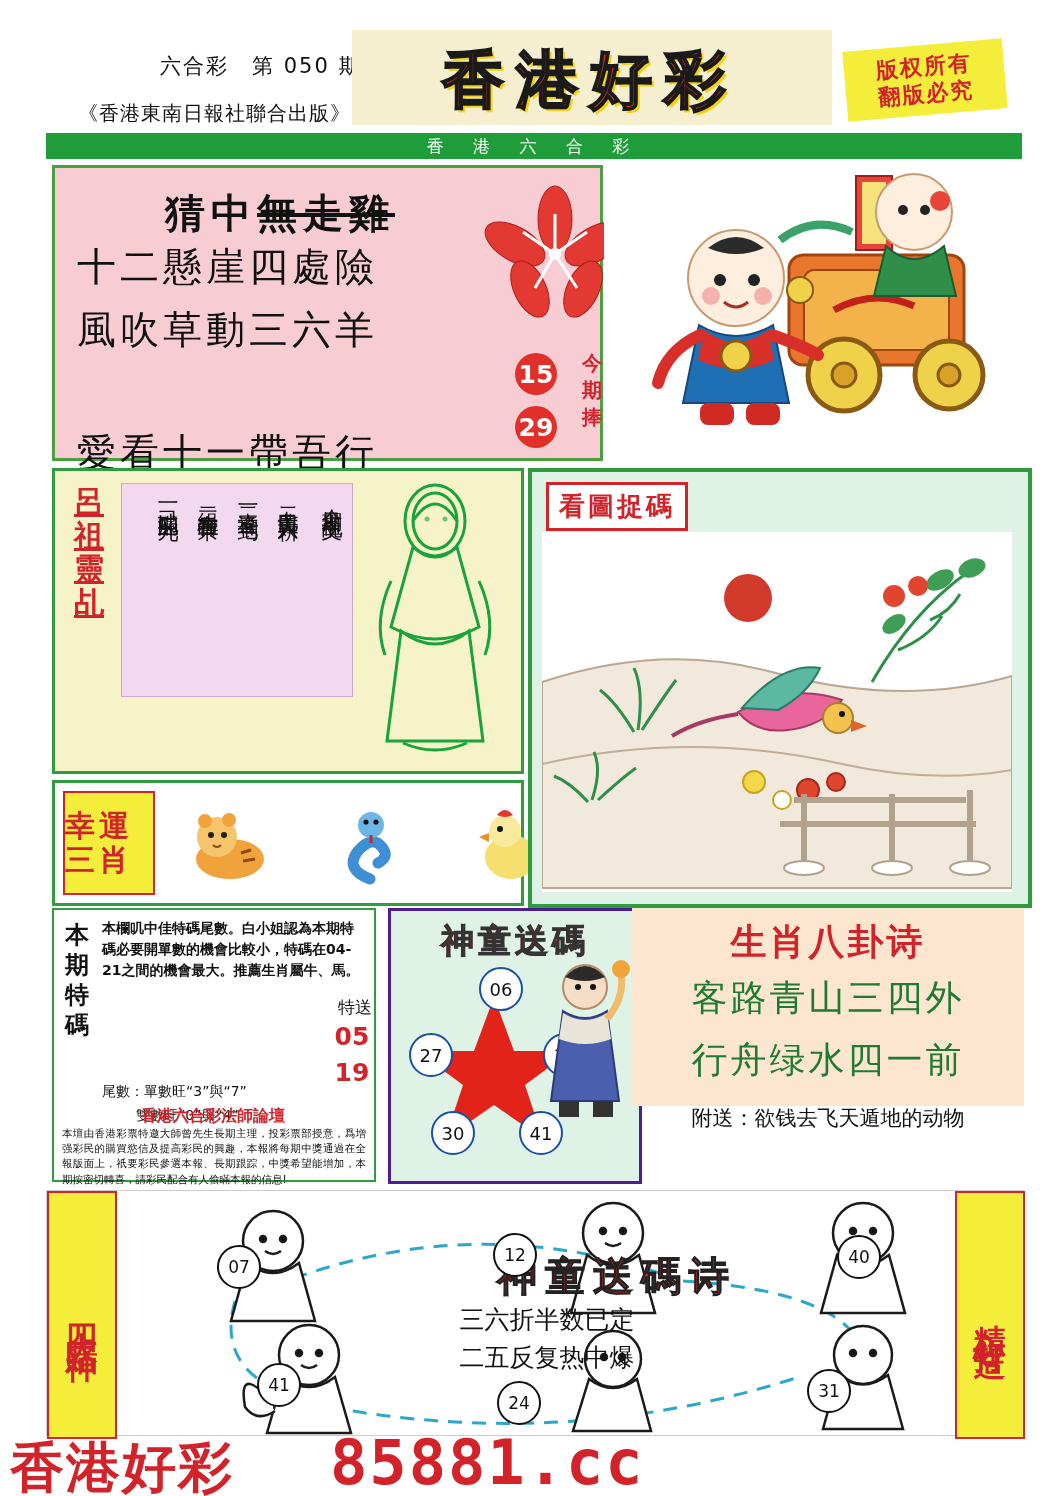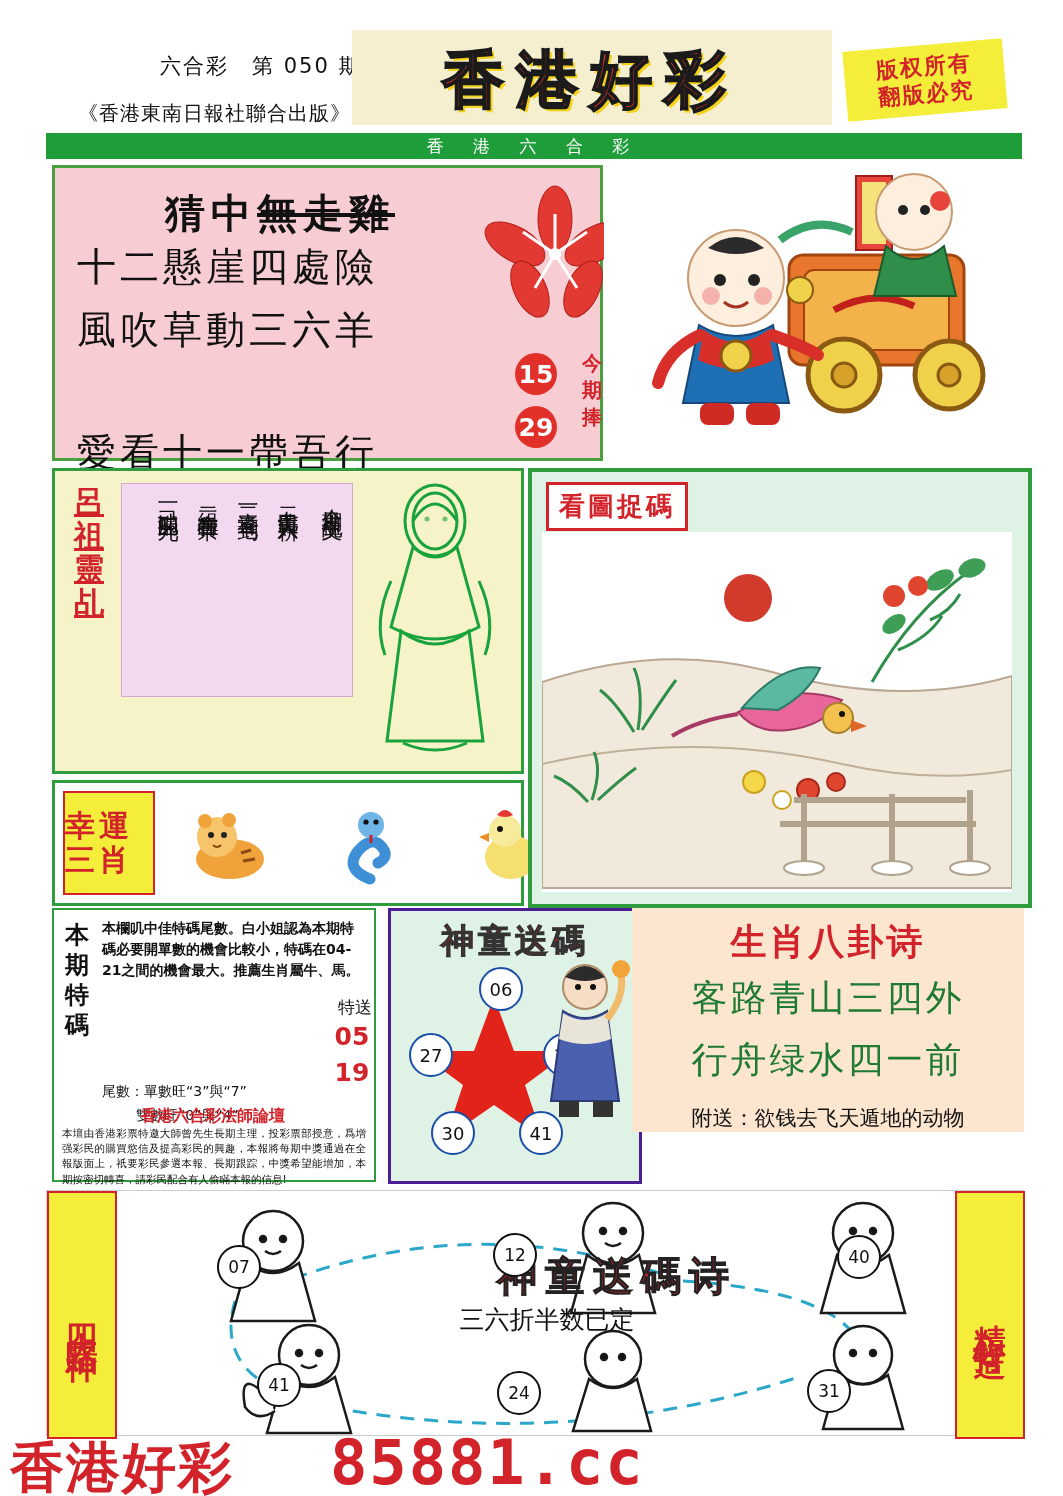--- a/index.html
+++ b/index.html
@@ -70,21 +70,21 @@
   .sp-foot{position:absolute;left:8px;top:216px;width:304px;font-size:10.5px;line-height:1.45;color:#111;text-align:justify;}
 
   
   .shentong{position:absolute;left:388px;top:908px;width:248px;height:270px;background:#dff2e6;border:3px solid #4c1d95;}
   .st-title{position:absolute;left:0;top:8px;width:248px;text-align:center;font-size:33px;font-weight:bold;
       color:#d2232a;letter-spacing:4px;-webkit-text-stroke:1px #333;}
   .st-ball{position:absolute;width:40px;height:40px;border-radius:50%;border:2px solid #1a4ea8;background:#fff;
       display:flex;align-items:center;justify-content:center;font-size:18px;color:#111;}
 
   
-  .zodiac-poem{position:absolute;left:632px;top:908px;width:392px;height:224px;background:#fde6cf;}
+  .zodiac-poem{position:absolute;left:632px;top:908px;width:392px;height:198px;background:#fde6cf;}
   .zp-t{position:absolute;left:0;top:10px;width:392px;text-align:center;font-size:36px;font-weight:bold;color:#d2232a;letter-spacing:3px;}
   .zp-l1{position:absolute;left:0;top:66px;width:392px;text-align:center;font-size:36px;color:#1f7a33;letter-spacing:3px;}
   .zp-l2{position:absolute;left:0;top:128px;width:392px;text-align:center;font-size:36px;color:#1f7a33;letter-spacing:3px;}
   .zp-l3{position:absolute;left:0;top:196px;width:392px;text-align:center;font-size:21px;color:#111;}
 
   
   .bottom{position:absolute;left:46px;top:1190px;width:976px;height:244px;background:#fff;border:1px solid #ccc;}
   .side-lbl{position:absolute;top:0;width:66px;height:244px;background:#f4ee3a;border:2px solid #d2232a;
       display:flex;align-items:center;justify-content:center;}
   .side-lbl span{font-size:32px;font-weight:bold;color:#d2232a;writing-mode:vertical-rl;text-orientation:upright;letter-spacing:8px;}
@@ -426,25 +426,26 @@
           <circle cx="70" cy="34" r="29"></circle>
             <path d="M45 54 q25 19 50 0 l15 54 h-80 z"></path>
           <circle cx="60" cy="32" r="3" fill="#111"></circle>
             <circle cx="80" cy="32" r="3" fill="#111"></circle>
         </g>
       </g>
     </svg>
 
     <div class="bt-title">神童送碼诗</div>
     <div class="bt-l1">三六折半数已定</div>
+    <div class="bt-l2">二五反复热中爆</div>
 
     <div class="bt-ball" style="left:170px;top:54px;">07</div>
     <div class="bt-ball" style="left:446px;top:42px;">12</div>
     <div class="bt-ball" style="left:790px;top:44px;">40</div>
     <div class="bt-ball" style="left:210px;top:172px;">41</div>
-    <div class="bt-ball" style="left:450px;top:180px;">24</div>
+    <div class="bt-ball" style="left:450px;top:190px;">24</div>
     <div class="bt-ball" style="left:760px;top:178px;">31</div>
   </div>
 
   <div class="wm1">香港好彩</div>
   <div class="wm2">85881.cc</div>
 
 </div>
 
 </body></html>

